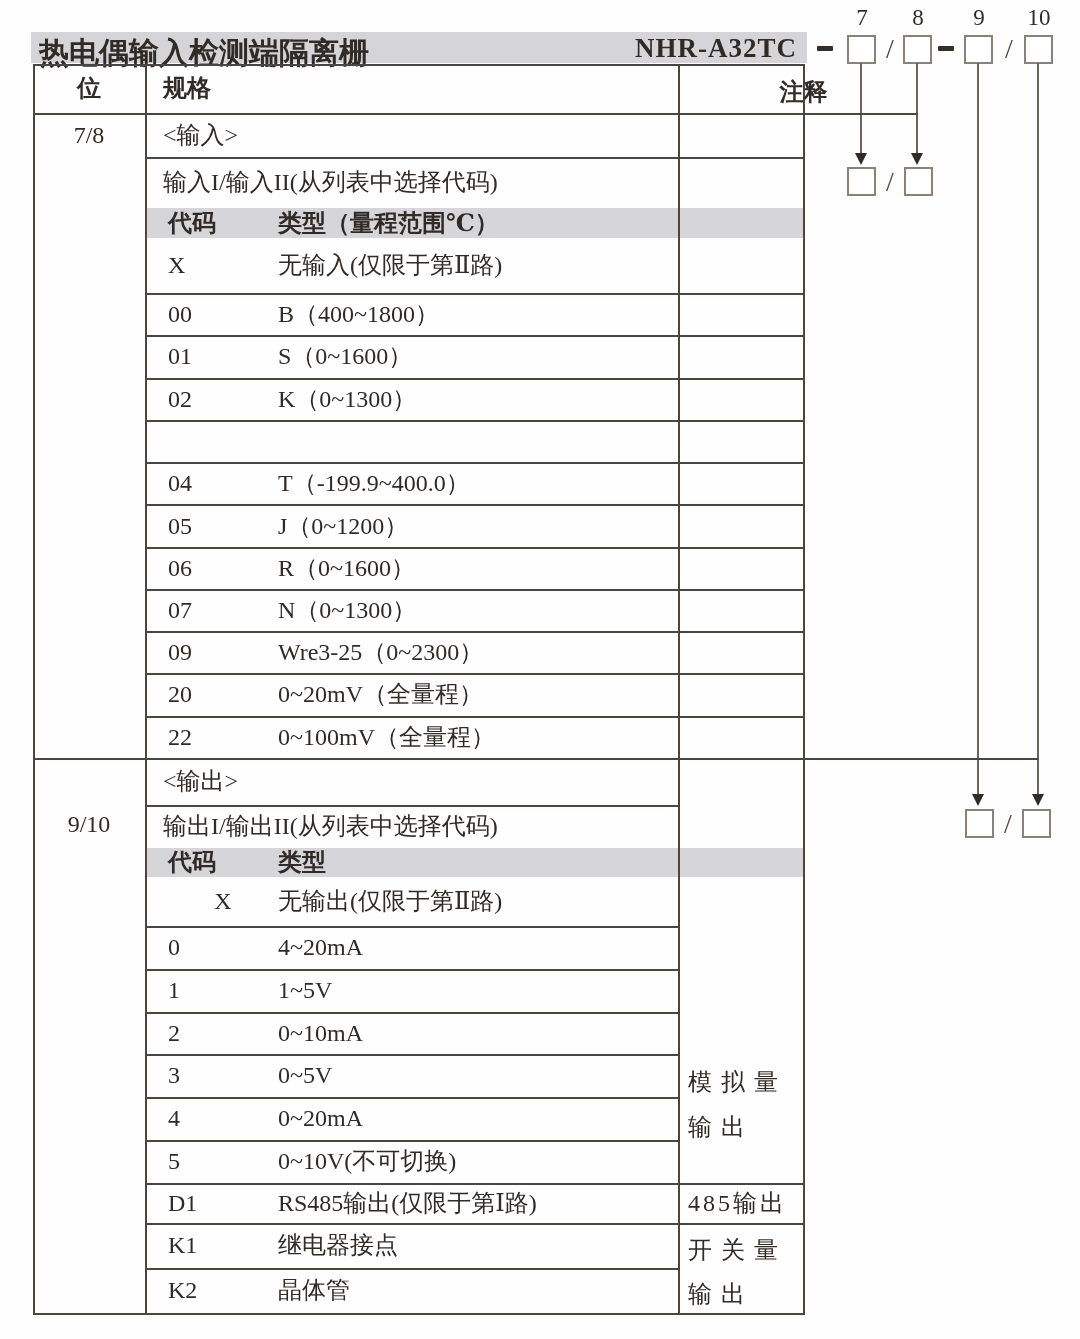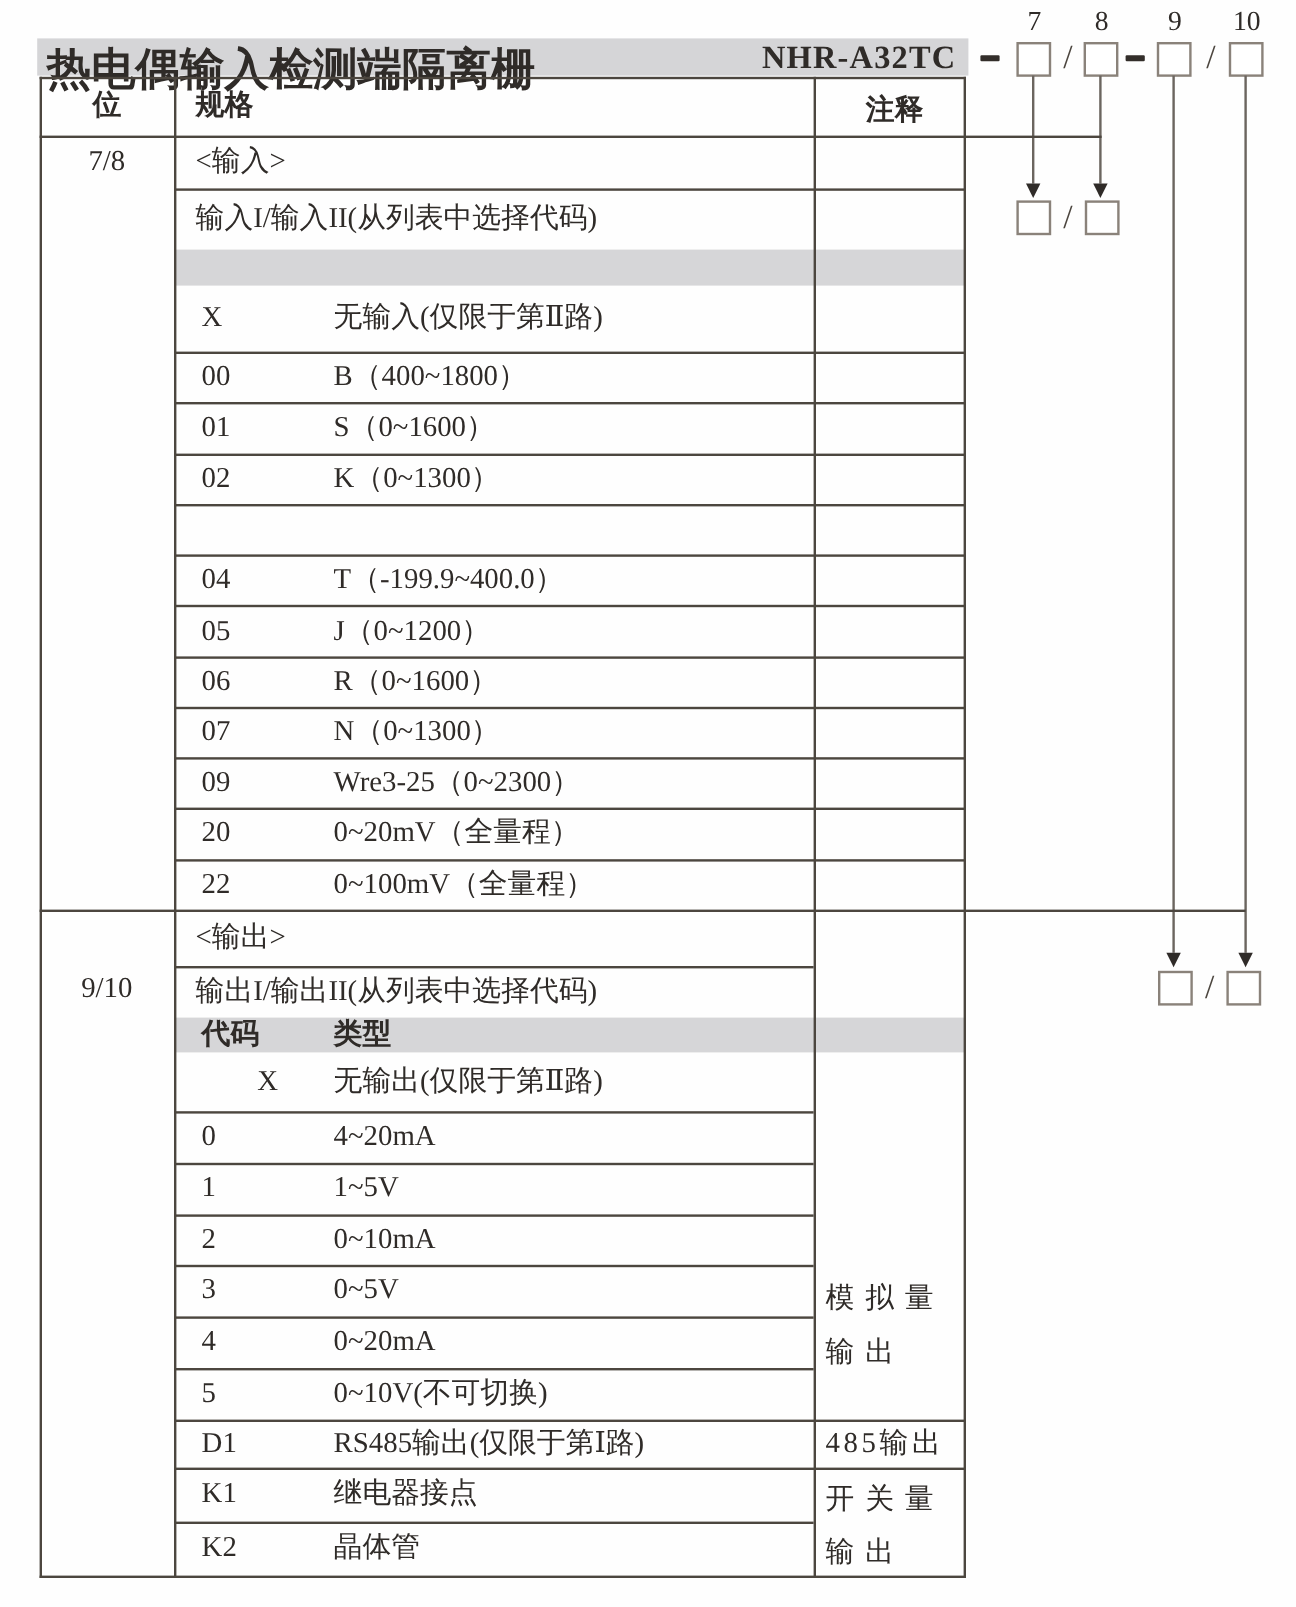--- a/index.html
+++ b/index.html
@@ -5,21 +5,21 @@
   html,body{margin:0;padding:0;background:#ffffff;}
   .canvas{
     position:relative;width:1080px;height:1339px;background:#fefefe;overflow:hidden;
     font-family:"Liberation Serif","DejaVu Serif",serif;color:#2f2b28;
   }
   .ln{position:absolute;background:#4c463f;}
   .hl{height:2px;}
   .vl{width:2px;}
   .band{position:absolute;background:#d6d6d8;}
   .titlebar{position:absolute;left:31px;top:32px;width:776px;height:31px;background:#d5d5d7;}
-  .titlebar .t{position:absolute;left:8px;top:1px;font-size:37px;font-weight:bold;white-space:nowrap;}
+  .titlebar .t{position:absolute;left:8px;top:1px;font-size:30px;font-weight:bold;white-space:nowrap;}
   .titlebar .m{position:absolute;right:10px;top:1px;font-size:27px;font-weight:bold;letter-spacing:1px;white-space:nowrap;}
   .numlab{position:absolute;top:5px;width:34px;text-align:center;font-size:23px;}
   .cbox{position:absolute;width:25px;height:25px;border:2px solid #8a827a;background:#fff;}
   .dash{position:absolute;width:16px;height:5px;background:#332e2a;border-radius:1px;}
   .slash{position:absolute;width:20px;text-align:center;font-size:28px;color:#4c463f;}
   .dline{position:absolute;width:2px;background:#6b655f;}
   .arrow{position:absolute;width:0;height:0;border-left:6px solid transparent;border-right:6px solid transparent;border-top:12px solid #2f2b28;}
   .cell{position:absolute;font-size:24px;line-height:32px;white-space:nowrap;}
   .b{font-weight:bold;}
   .ctr{text-align:center;}
@@ -98,25 +98,28 @@
   <div class="ln hl" style="left:145px;top:1054px;width:533px;"></div>
   <div class="ln hl" style="left:145px;top:1097px;width:533px;"></div>
   <div class="ln hl" style="left:145px;top:1140px;width:533px;"></div>
   <div class="ln hl" style="left:145px;top:1183px;width:660px;"></div>
   <div class="ln hl" style="left:145px;top:1223px;width:660px;"></div>
   <div class="ln hl" style="left:145px;top:1268px;width:533px;"></div>
   <div class="ln hl" style="left:33px;top:1313px;width:772px;"></div>
 
   <span class="cell b ctr poscell" style="top:72px;">位</span>
   <span class="cell b" style="left:163px;top:72px;">规格</span>
-  <span class="cell b ctr" style="left:652px;width:119px;top:76px;padding-left:34px;">注释</span>
+  <span class="cell b ctr" style="left:710px;width:119px;top:76px;padding-left:34px;">注释</span>
 
   <span class="cell ctr poscell" style="top:119px;">7/8</span>
   <span class="cell" style="left:163px;top:119px;">&lt;输入&gt;</span>
   <span class="cell" style="left:163px;top:166px;">输入I/输入II(从列表中选择代码)</span>
+  <div class="trow b" style="top:207px;">
+    <span class="code">代码</span><span>类型（量程范围℃）</span>
+  </div>
   <div class="trow" style="top:249px;"><span class="code">X</span><span>无输入(仅限于第Ⅱ路)</span></div>
   <div class="trow" style="top:298px;"><span class="code">00</span><span>B（400~1800）</span></div>
   <div class="trow" style="top:340px;"><span class="code">01</span><span>S（0~1600）</span></div>
   <div class="trow" style="top:383px;"><span class="code">02</span><span>K（0~1300）</span></div>
   <div class="trow" style="top:467px;"><span class="code">04</span><span>T（-199.9~400.0）</span></div>
   <div class="trow" style="top:510px;"><span class="code">05</span><span>J（0~1200）</span></div>
   <div class="trow" style="top:552px;"><span class="code">06</span><span>R（0~1600）</span></div>
   <div class="trow" style="top:594px;"><span class="code">07</span><span>N（0~1300）</span></div>
   <div class="trow" style="top:636px;"><span class="code">09</span><span>Wre3-25（0~2300）</span></div>
   <div class="trow" style="top:678px;"><span class="code">20</span><span>0~20mV（全量程）</span></div>

